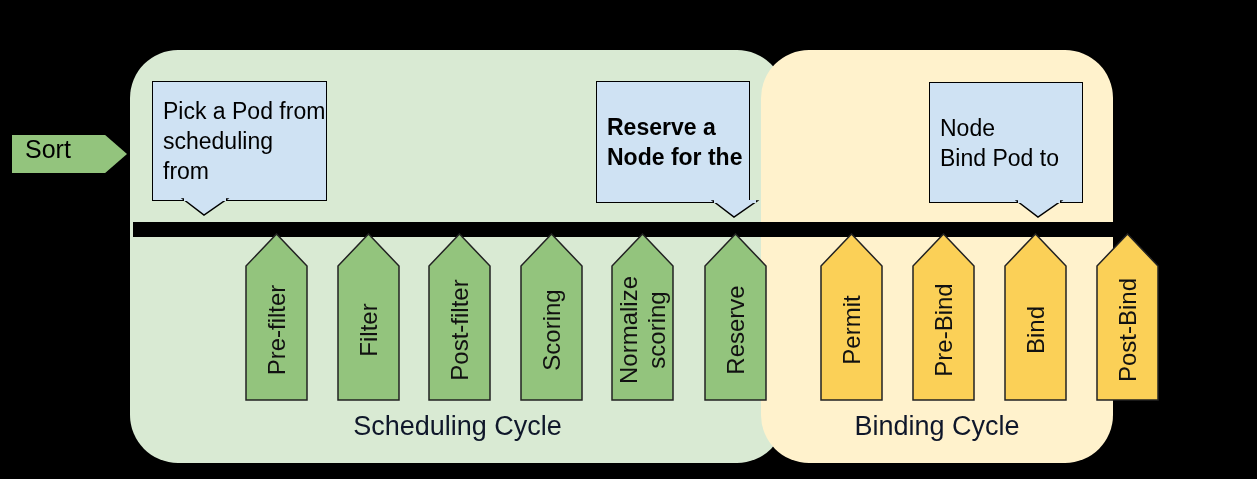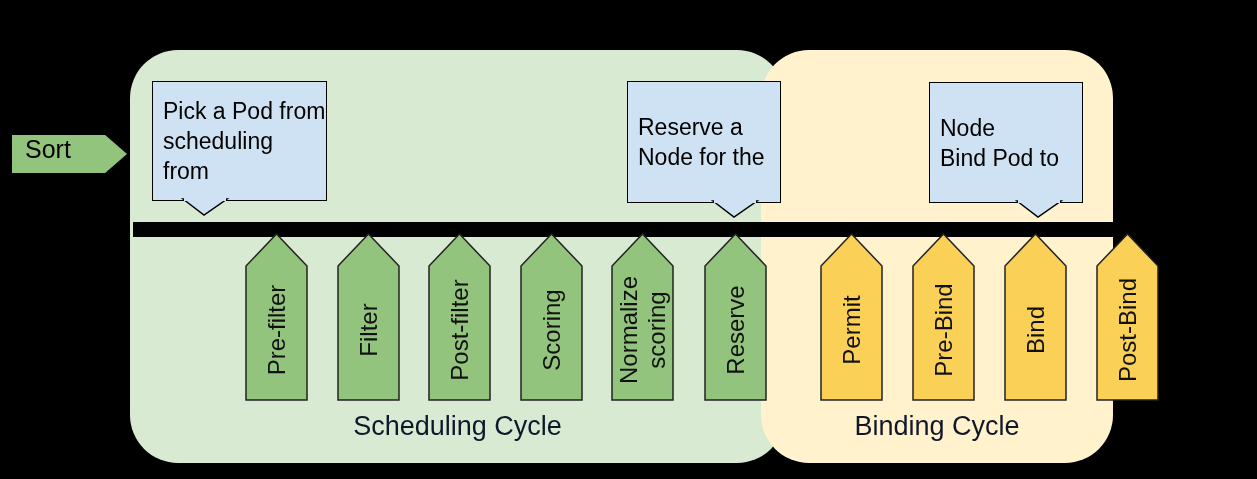--- a/index.html
+++ b/index.html
@@ -56,21 +56,21 @@
     position:absolute;
     background:#CFE2F3;
     border:1.5px solid #000;
     box-sizing:border-box;
     display:flex;flex-direction:column;justify-content:center;
     padding-left:10px;
     font-size:23px;line-height:30px;
   }
   .callout .line{white-space:nowrap;}
   .callout-1{left:152px;top:81px;width:175px;height:120px;}
-  .callout-2{left:627px;top:81px;width:154px;height:122px;}
+  .callout-2{left:596px;top:81px;width:154px;height:122px;font-weight:bold;}
   .callout-3{left:929px;top:82px;width:154px;height:121px;}
   .callout-tail{position:absolute;overflow:visible;}
   .tail-1{left:182px;top:199px;}
   .tail-2{left:712px;top:201px;}
   .tail-3{left:1016px;top:201px;}
   
   .step{
     position:absolute;
     top:233px;
     width:63px;height:168px;

